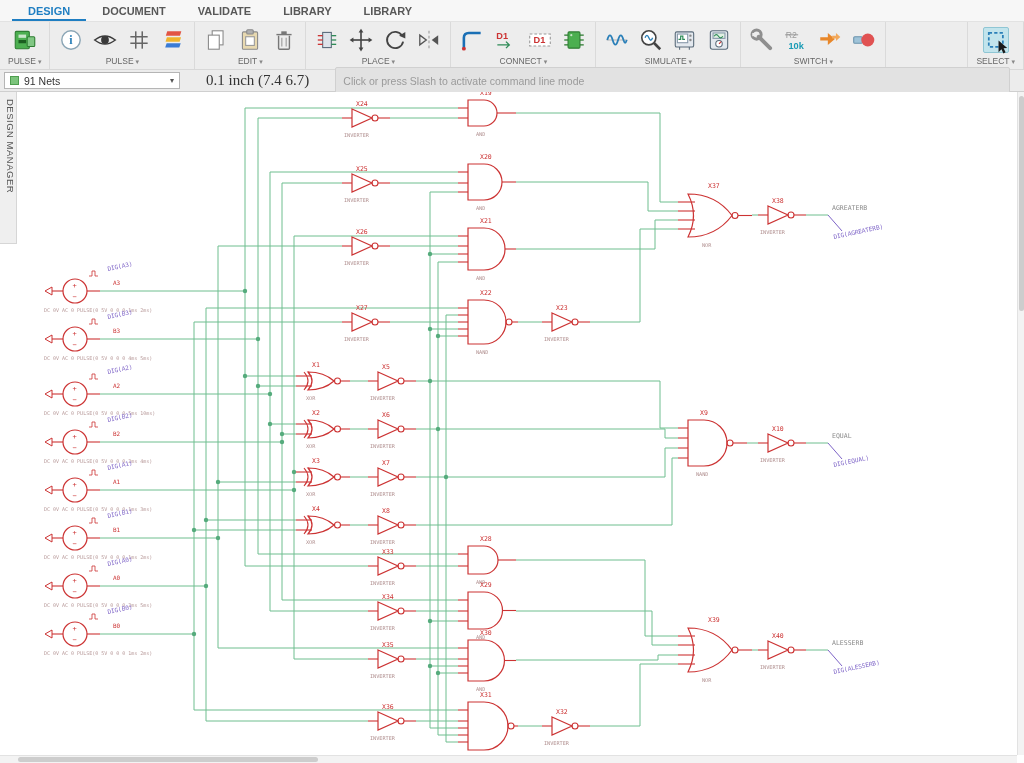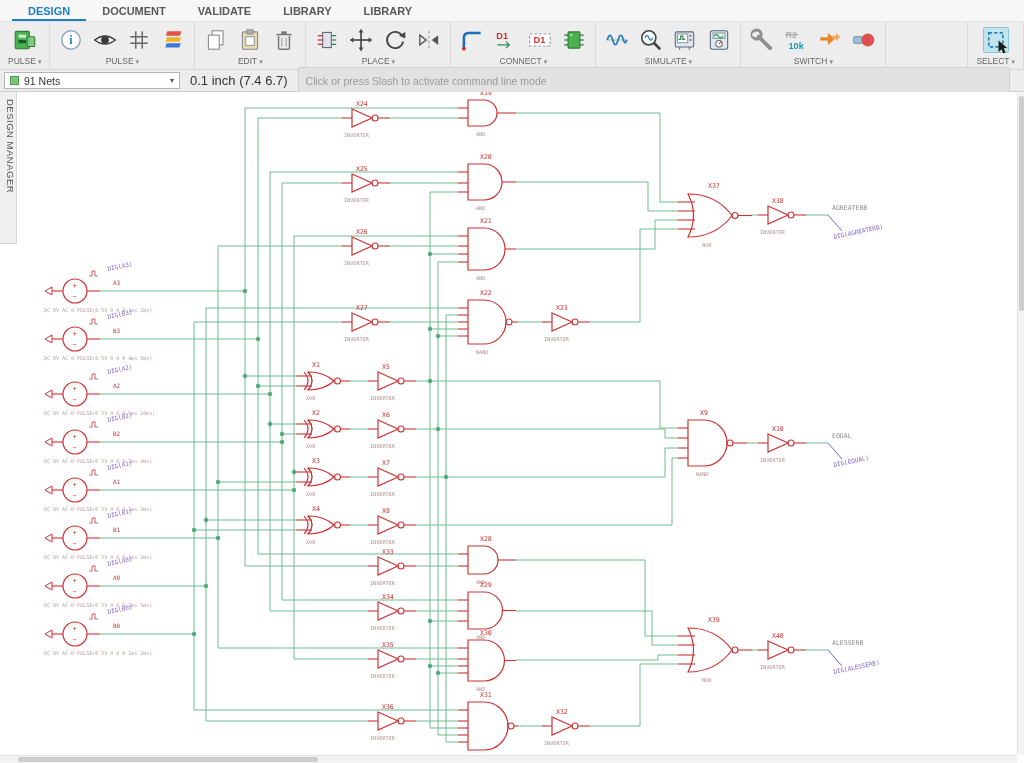--- a/index.html
+++ b/index.html
@@ -19,27 +19,27 @@
   .ticons { display:flex; gap:8px; align-items:center; justify-content:center; flex:1; }
   .ticon { width:26px; height:26px; display:block; }
   .ticon svg { width:26px; height:26px; display:block; }
   .tlabel { font-size:8.5px; color:#666; text-align:center; padding:0 0 3px;
     white-space:nowrap; }
   .tlabel .caret { font-size:7px; color:#888; margin-left:2px; }
   .tgroup.sel { margin-left:auto; border-left:1px solid #dadada; }
   .sel-box { background:#c2e4ec; border:1px solid #8fc6d4; border-radius:2px; padding:1px; }
   
   .statusrow { height:22px; background:#ececec; border-bottom:1px solid #cfcfcf;
-    display:flex; align-items:center; gap:10px; padding:0 6px 0 4px; }
+    display:flex; align-items:center; gap:26px; padding:0 6px 0 4px; }
   .nets { width:176px; height:17px; background:#fff; border:1px solid #b5b5b5;
     display:flex; align-items:center; gap:5px; padding:0 5px; font-size:10.5px;
     color:#333; }
   .nets .swatch { width:9px; height:9px; background:#7cc47c; border:1px solid #4e9e4e; }
   .nets .caret { margin-left:auto; font-size:8px; color:#555; }
-  .coords { font-size:13px; color:#333; white-space:nowrap; }
+  .coords { font-size:15px; color:#333; white-space:nowrap;font-family:Liberation Serif, serif; }
   .cmd { flex:1; height:28px; background:#e2e2e2; border:1px solid #d0d0d0;
     border-radius:2px; font-size:10.5px; color:#8a8a8a; padding:0 7px;
     font-family:"Liberation Sans",sans-serif; outline:none; margin-right:8px; }
   .cmd::placeholder { color:#9a9a9a; }
   
   .canvas { position:absolute; left:0; top:92px; width:1024px; height:663px;
     background:#fff; }
   #schem { position:absolute; left:0; top:92px; width:1024px; height:663px; }
   #schem text { font-family:"DejaVu Sans Mono", monospace; }
   .dm-strip { position:absolute; left:0; top:92px; width:17px; height:152px;

